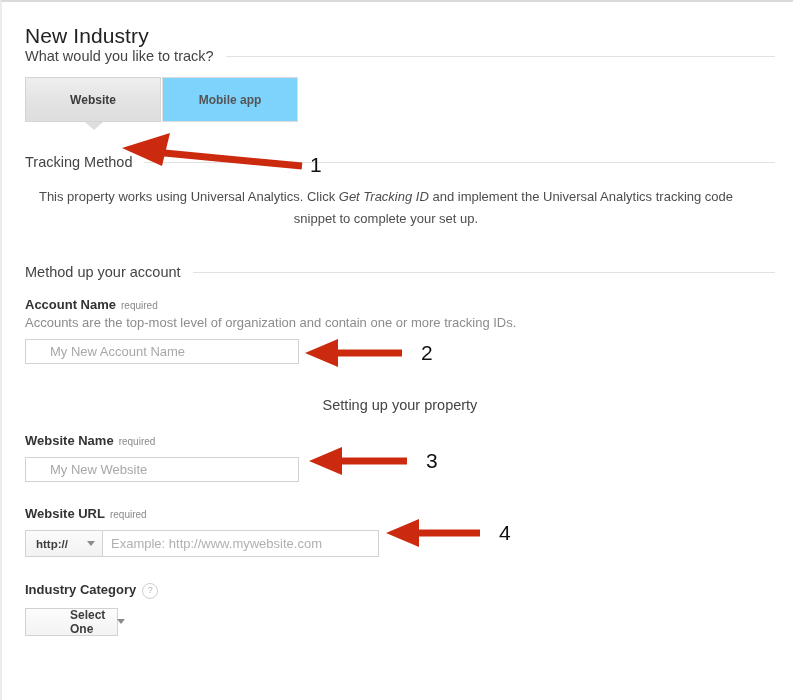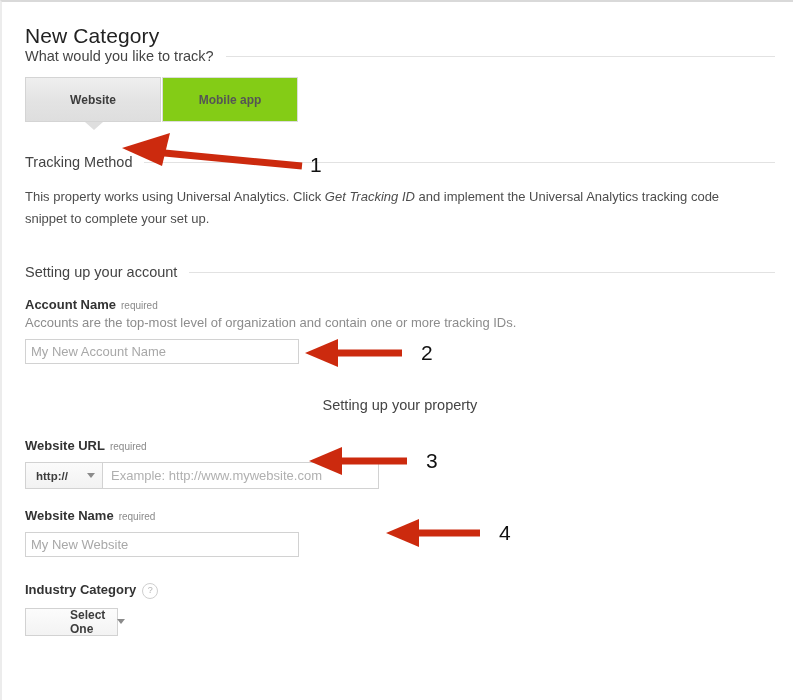--- a/index.html
+++ b/index.html
@@ -72,21 +72,21 @@
     width: 136px;
     height: 45px;
     box-sizing: border-box;
     display: flex;
     align-items: center;
     justify-content: center;
     font-size: 12px;
     font-weight: bold;
     color: #555555;
     border: 1px solid #dcdcdc;
-    background: #84cc16;
+    background: #7dd3fc;
     user-select: none;
   }
   .tab.selected {
     background: linear-gradient(to bottom, #efefef 0%, #e3e3e3 55%, #dedede 100%);
     border-color: #d4d4d4;
     color: #3c3c3c;
   }
   .tab + .tab { margin-left: 1px; }
   
   .tab-notch {
@@ -99,20 +99,21 @@
     border-top: 8px solid #dedede;
   }
 
   
   .para {
     font-size: 13px;
     line-height: 22px;
     color: #4d4d4d;
     max-width: 722px;
     margin: 16px 0 0 0;
+    text-align: center;
   }
   .para i { font-style: italic; }
 
   
   .field-label {
     font-size: 13px;
     font-weight: bold;
     color: #333333;
   }
   .field-label .req {
@@ -128,21 +129,21 @@
   }
   .text-input {
     width: 274px;
     height: 25px;
     box-sizing: border-box;
     border: 1px solid #d2d2d2;
     background: #ffffff;
     font-family: "Liberation Sans", sans-serif;
     font-size: 13px;
     color: #333333;
-    padding: 0 5px;
+    padding: 0 24px;
     outline: none;
   }
   .text-input::placeholder { color: #a8a8a8; }
 
   
   .url-row { display: flex; align-items: stretch; }
   .proto-select {
     width: 78px;
     height: 27px;
     box-sizing: border-box;
@@ -222,21 +223,21 @@
     color: #111111;
     font-family: "Liberation Sans", sans-serif;
   }
 </style>
 </head>
 <body>
 
 <div id="page">
   <div id="content">
 
-    <h1 class="page-title">New Category</h1>
+    <h1 class="page-title">New Industry</h1>
 
     <div class="section-head" style="">
       <span>What would you like to track?</span>
       <span class="rule"></span>
     </div>
 
     <div class="tabs">
       <div class="tab selected">
         <span>Website</span>
       </div>
@@ -247,57 +248,57 @@
     </div>
 
     <div class="section-head" style="margin-top:32px;">
       <span>Tracking Method</span>
       <span class="rule"></span>
     </div>
 
     <p class="para"><span>This property works using Universal Analytics. Click </span><i>Get Tracking ID</i><span> and implement the Universal Analytics tracking code snippet to complete your set up.</span></p>
 
     <div class="section-head" style="margin-top:34px;">
-      <span>Setting up your account</span>
+      <span>Method up your account</span>
       <span class="rule"></span>
     </div>
 
     <div style="margin-top:17px;">
       <div class="field-label">
         <span>Account Name</span><span class="req">required</span>
       </div>
       <div class="field-help">Accounts are the top-most level of organization and contain one or more tracking IDs.</div>
       <input class="text-input" type="text" style="margin-top: 9px;" placeholder="My New Account Name">
     </div>
 
     <div class="section-head" style="margin-top:33px;flex-direction:column;">
       <span>Setting up your property</span>
       <span class="rule"></span>
+    </div>
+
+    <div style="margin-top:19px;">
+      <div class="field-label">
+        <span>Website Name</span><span class="req">required</span>
+      </div>
+      <input class="text-input" type="text" style="margin-top: 9px;" placeholder="My New Website">
     </div>
 
     <div style="margin-top:24px;">
       <div class="field-label">
         <span>Website URL</span><span class="req">required</span>
       </div>
       <div class="url-row" style="margin-top:9px;">
         <div class="proto-select">
           <span>http://</span>
           <span class="caret"></span>
         </div>
         <input class="url-input" type="text" placeholder="Example: http://www.mywebsite.com" style="">
       </div>
     </div>
 
-    <div style="margin-top:19px;">
-      <div class="field-label">
-        <span>Website Name</span><span class="req">required</span>
-      </div>
-      <input class="text-input" type="text" style="margin-top: 9px;" placeholder="My New Website">
-    </div>
-
     <div style="margin-top:25px;">
       <div class="field-label">
         <span>Industry Category</span><span class="help-icon">?</span>
       </div>
       <div class="dropdown" style="margin-top:9px; width:93px;padding-left:44px;">
         <span>Select One</span>
         <span class="caret"></span>
       </div>
     </div>
 

